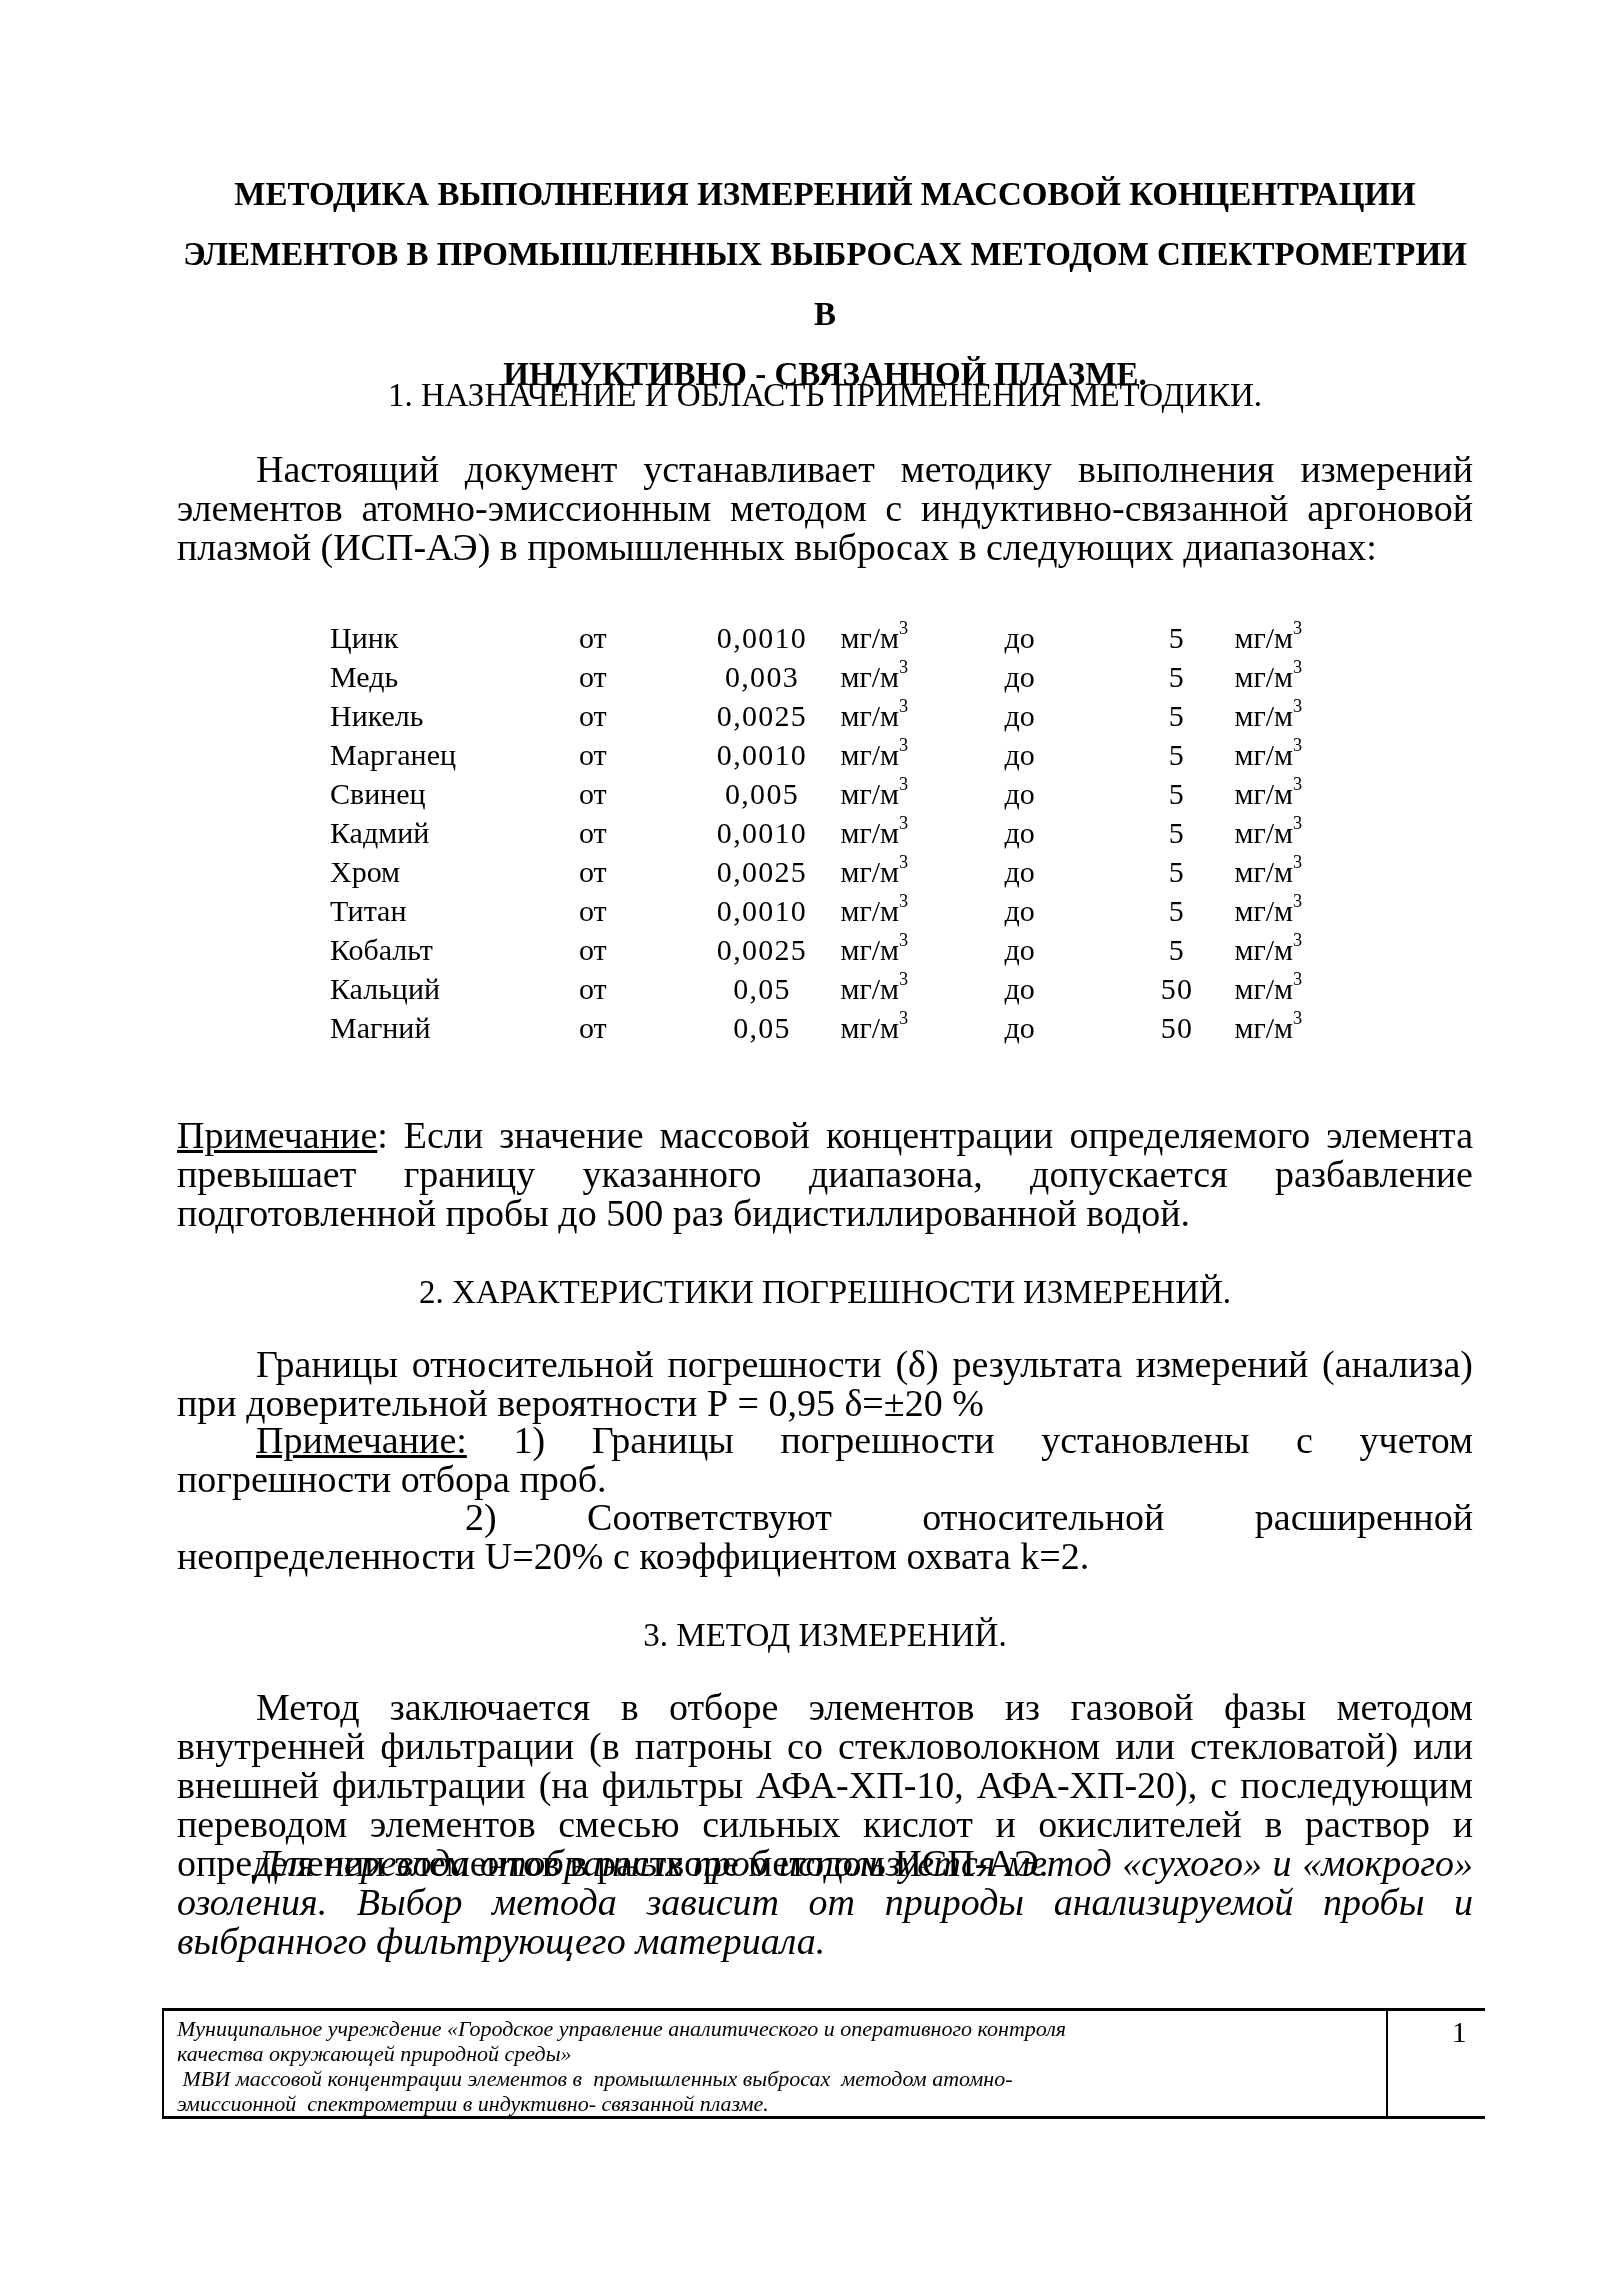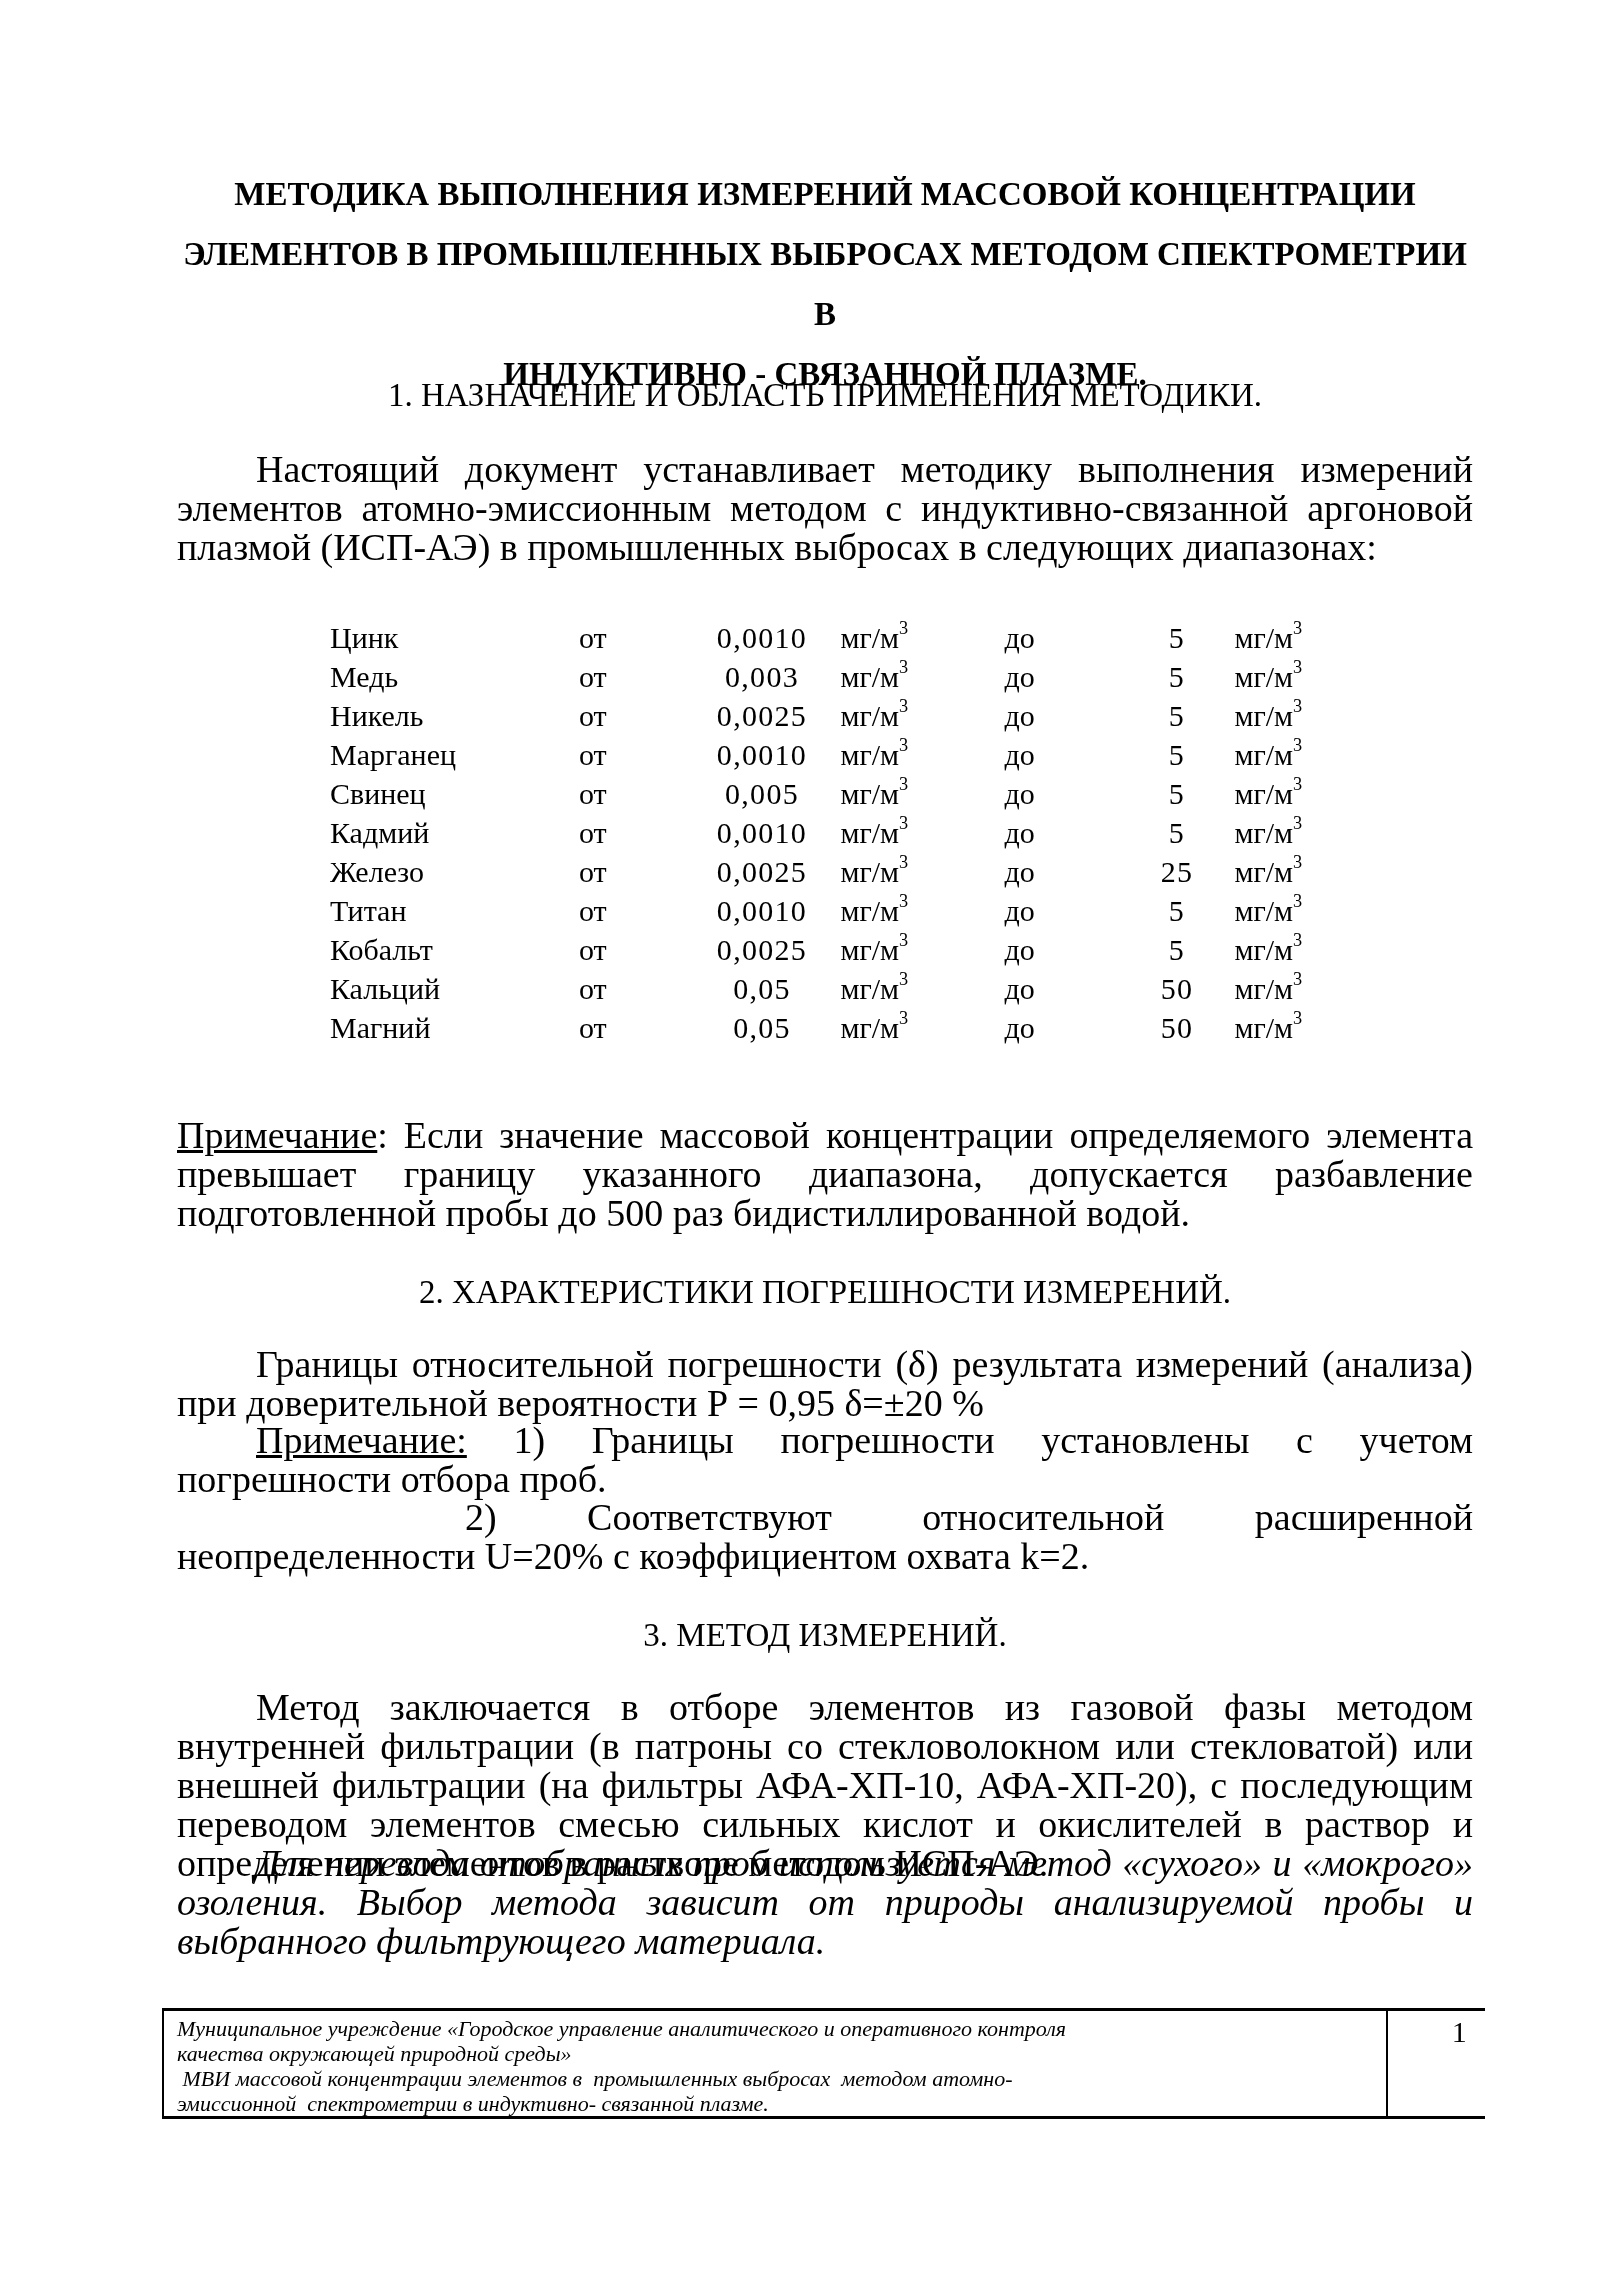--- a/index.html
+++ b/index.html
@@ -118,26 +118,26 @@
       <tr>
         <td class="c-name">Кадмий</td>
         <td class="c-from">от</td>
         <td class="c-min">0,0010</td>
         <td class="c-u1"><span>мг/м</span><sup>3</sup></td>
         <td class="c-to">до</td>
         <td class="c-max">5</td>
         <td class="c-u2"><span>мг/м</span><sup>3</sup></td>
       </tr>
       <tr>
-        <td class="c-name">Железо</td>
+        <td class="c-name">Хром</td>
         <td class="c-from">от</td>
         <td class="c-min">0,0025</td>
         <td class="c-u1"><span>мг/м</span><sup>3</sup></td>
         <td class="c-to">до</td>
-        <td class="c-max">25</td>
+        <td class="c-max">5</td>
         <td class="c-u2"><span>мг/м</span><sup>3</sup></td>
       </tr>
       <tr>
         <td class="c-name">Титан</td>
         <td class="c-from">от</td>
         <td class="c-min">0,0010</td>
         <td class="c-u1"><span>мг/м</span><sup>3</sup></td>
         <td class="c-to">до</td>
         <td class="c-max">5</td>
         <td class="c-u2"><span>мг/м</span><sup>3</sup></td>

